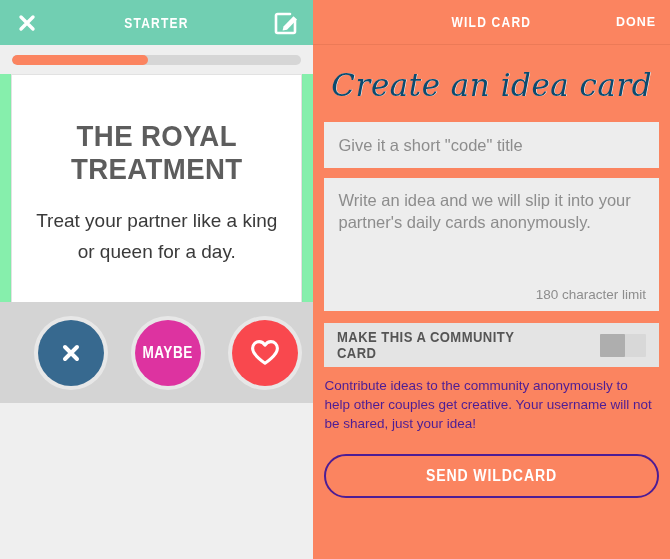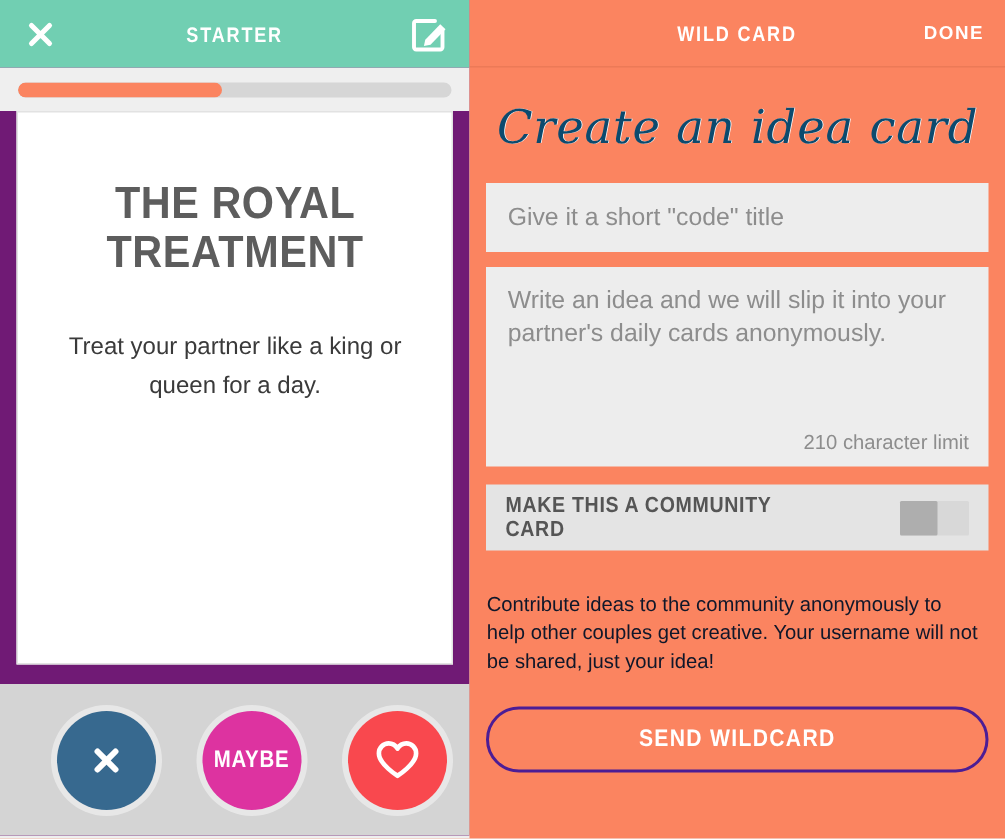--- a/index.html
+++ b/index.html
@@ -16,22 +16,22 @@
     position: relative;
     width: 670px;
     height: 559px;
     display: flex;
   }
 
   
   .left-panel {
     position: relative;
     width: 335px;
-    height: 557px;
-    background: #701a75;
+    height: 403px;
+    background: #86efac;
     overflow: hidden;
   }
 
   .left-header {
     position: relative;
     height: 45px;
     background: #71cfb2;
     display: flex;
     align-items: center;
     justify-content: center;
@@ -104,22 +104,22 @@
     font-weight: bold;
     font-size: 30px;
     color: #5d5d5d;
     letter-spacing: 0.4px;
     line-height: 1.1;
     transform: scaleX(0.92);
     margin-top: 14px;
   }
 
   .idea-card-desc {
-    margin-top: 34px;
-    font-size: 16px;
+    margin-top: 20px;
+    font-size: 19px;
     color: #3a3a3a;
     line-height: 1.65;
     padding: 0 4px;
   }
 
   .actions-bar {
     position: absolute;
     left: 0;
     bottom: 0;
     width: 335px;
@@ -283,22 +283,22 @@
     position: absolute;
     left: 0;
     top: 0;
     width: 25px;
     height: 23px;
     background: #aeaeae;
     border-radius: 1px;
   }
 
   .community-desc {
-    margin-top: 26px;
-    color: #0f172a;
+    margin-top: 9px;
+    color: #4c1d95;
     font-size: 13.5px;
     line-height: 1.42;
     padding-right: 4px;
   }
 
   .send-btn {
     margin-top: 21px;
     height: 44px;
     border: 2px solid #4c1d95;
     border-radius: 24px;
@@ -378,21 +378,21 @@
     </div>
 
     <div class="script-title">Create an idea card</div>
 
     <div class="form-wrap">
 
       <input class="code-input" type="text" autofocus="" placeholder="Give it a short &quot;code&quot; title" style="">
 
       <div class="idea-textarea-wrap">
         <textarea class="idea-textarea" placeholder="Write an idea and we will slip it into your partner's daily cards anonymously." style=""></textarea>
-        <div class="char-limit">210 character limit</div>
+        <div class="char-limit">180 character limit</div>
       </div>
 
       <div class="community-row">
         <div class="community-label">MAKE THIS A COMMUNITY CARD</div>
         <div class="toggle">
           <div class="toggle-knob"></div>
         </div>
       </div>
 
       <div class="community-desc">Contribute ideas to the community anonymously to help other couples get creative. Your username will not be shared, just your idea!</div>

